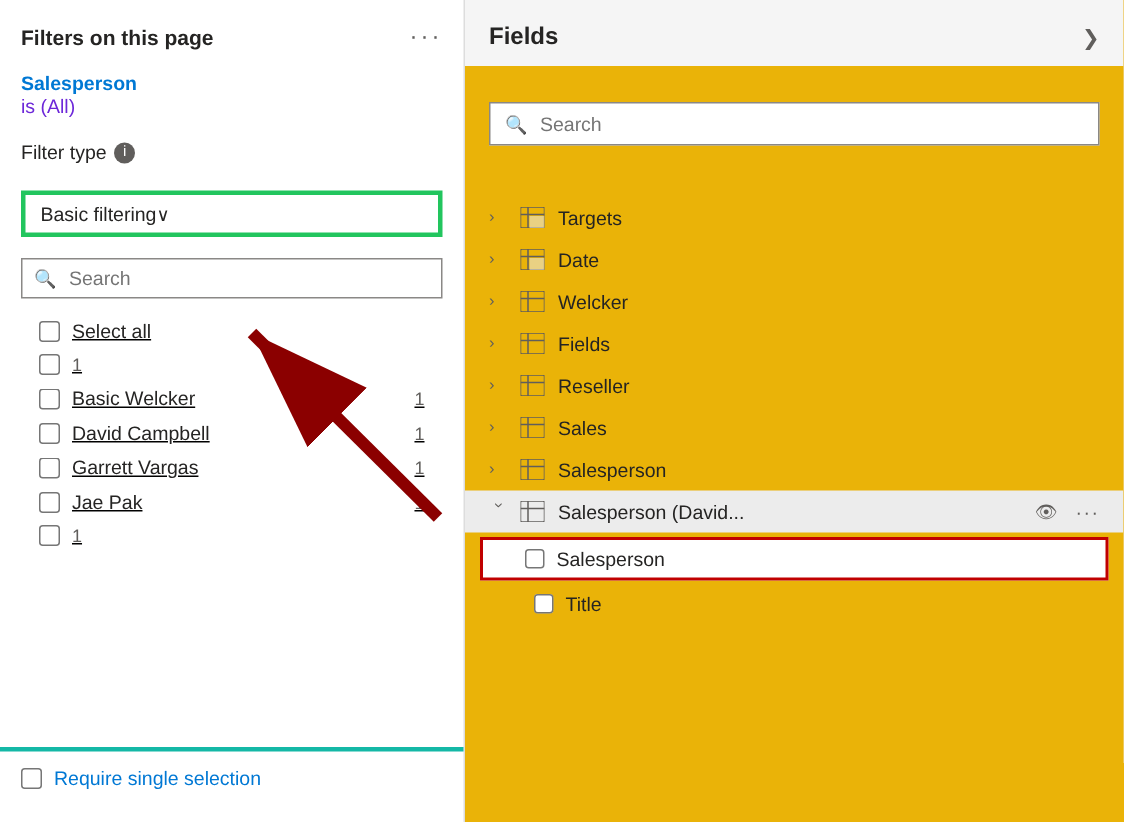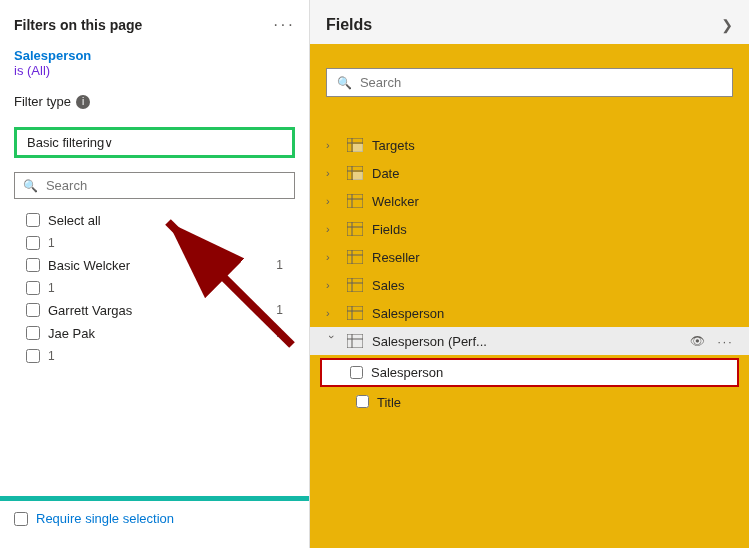--- a/index.html
+++ b/index.html
@@ -130,23 +130,25 @@
     }
 
     .checkbox-list {
       padding: 4px 14px;
       flex: 1;
       overflow-y: auto;
     }
 
     .checkbox-item {
       display: flex;
+      align-items: center;
       padding: 4px 12px;
       gap: 8px;
       cursor: pointer;
+      text-decoration: underline;
     }
 
     .checkbox-item input[type="checkbox"] {
       width: 14px;
       height: 14px;
       cursor: pointer;
       accent-color: #0078d4;
     }
 
     .checkbox-label {
@@ -166,21 +168,21 @@
     }
     .checkbox-list::-webkit-scrollbar-thumb {
       background: #c8c6c4;
     }
 
     .require-selection {
       display: flex;
       align-items: center;
       gap: 8px;
       padding: 10px 14px;
-      border-top: 5px solid #14b8a6;
+      border-top: 3px solid #14b8a6;
       margin-top: 4px;
       cursor: pointer;
     }
 
     .require-selection input[type="checkbox"] {
       width: 14px;
       height: 14px;
       cursor: pointer;
     }
 
@@ -289,21 +291,21 @@
       font-size: 13px;
     }
 
     
     .field-item-expanded {
       background: #ececec;
     }
 
     .field-sub-item {
       display: flex;
-      align-items: flex-start;
+      align-items: center;
       gap: 8px;
       padding: 5px 16px 5px 44px;
       cursor: pointer;
       font-size: 13px;
       color: #252423;
     }
 
     .sub-checkbox {
       width: 13px;
       height: 13px;
@@ -371,20 +373,21 @@
       <input type="checkbox" style="">
       <span class="checkbox-count">1</span>
     </div>
     <div class="checkbox-item">
       <input type="checkbox" style="">
       <span class="checkbox-label">Basic Welcker</span>
       <span class="checkbox-count">1</span>
     </div>
     <div class="checkbox-item">
       <input type="checkbox" style="">
+      <span class="checkbox-label">David Campbell</span>
       <span class="checkbox-count">1</span>
     </div>
     <div class="checkbox-item">
       <input type="checkbox" style="">
       <span class="checkbox-label">Garrett Vargas</span>
       <span class="checkbox-count">1</span>
     </div>
     <div class="checkbox-item">
       <input type="checkbox" style="">
       <span class="checkbox-label">Jae Pak</span>
@@ -504,21 +507,21 @@
 
     <div class="field-item field-item-expanded" style="align-items: center;">
       <span class="field-chevron" style="transform: rotate(90deg); display:inline-block;">›</span>
       <span class="field-icon">
         <svg width="16" height="14" viewBox="0 0 16 14">
             <rect x="0" y="0" width="16" height="14" rx="1" fill="none" stroke="#605e5c" stroke-width="1"></rect>
             <line x1="0" y1="5" x2="16" y2="5" stroke="#605e5c" stroke-width="1"></line>
             <line x1="5" y1="0" x2="5" y2="14" stroke="#605e5c" stroke-width="1"></line>
           </svg>
       </span>
-      <span class="field-label">Salesperson (Perf...</span>
+      <span class="field-label">Salesperson (David...</span>
       <span class="eye-icon" style="margin-right:4px; font-size:12px;">👁</span>
       <span class="ellipsis-icon">···</span>
     </div>
 
     <div style="margin: 3px 10px; border: 2px solid #c00000; background: #fff; display:flex; align-items:center; gap:8px; padding: 5px 8px 5px 28px;">
       <input type="checkbox" class="sub-checkbox" style="">
       <span style="font-size:13px; color:#252423;">Salesperson</span>
     </div>
 
     <div class="field-sub-item" style="padding-left: 46px;">

